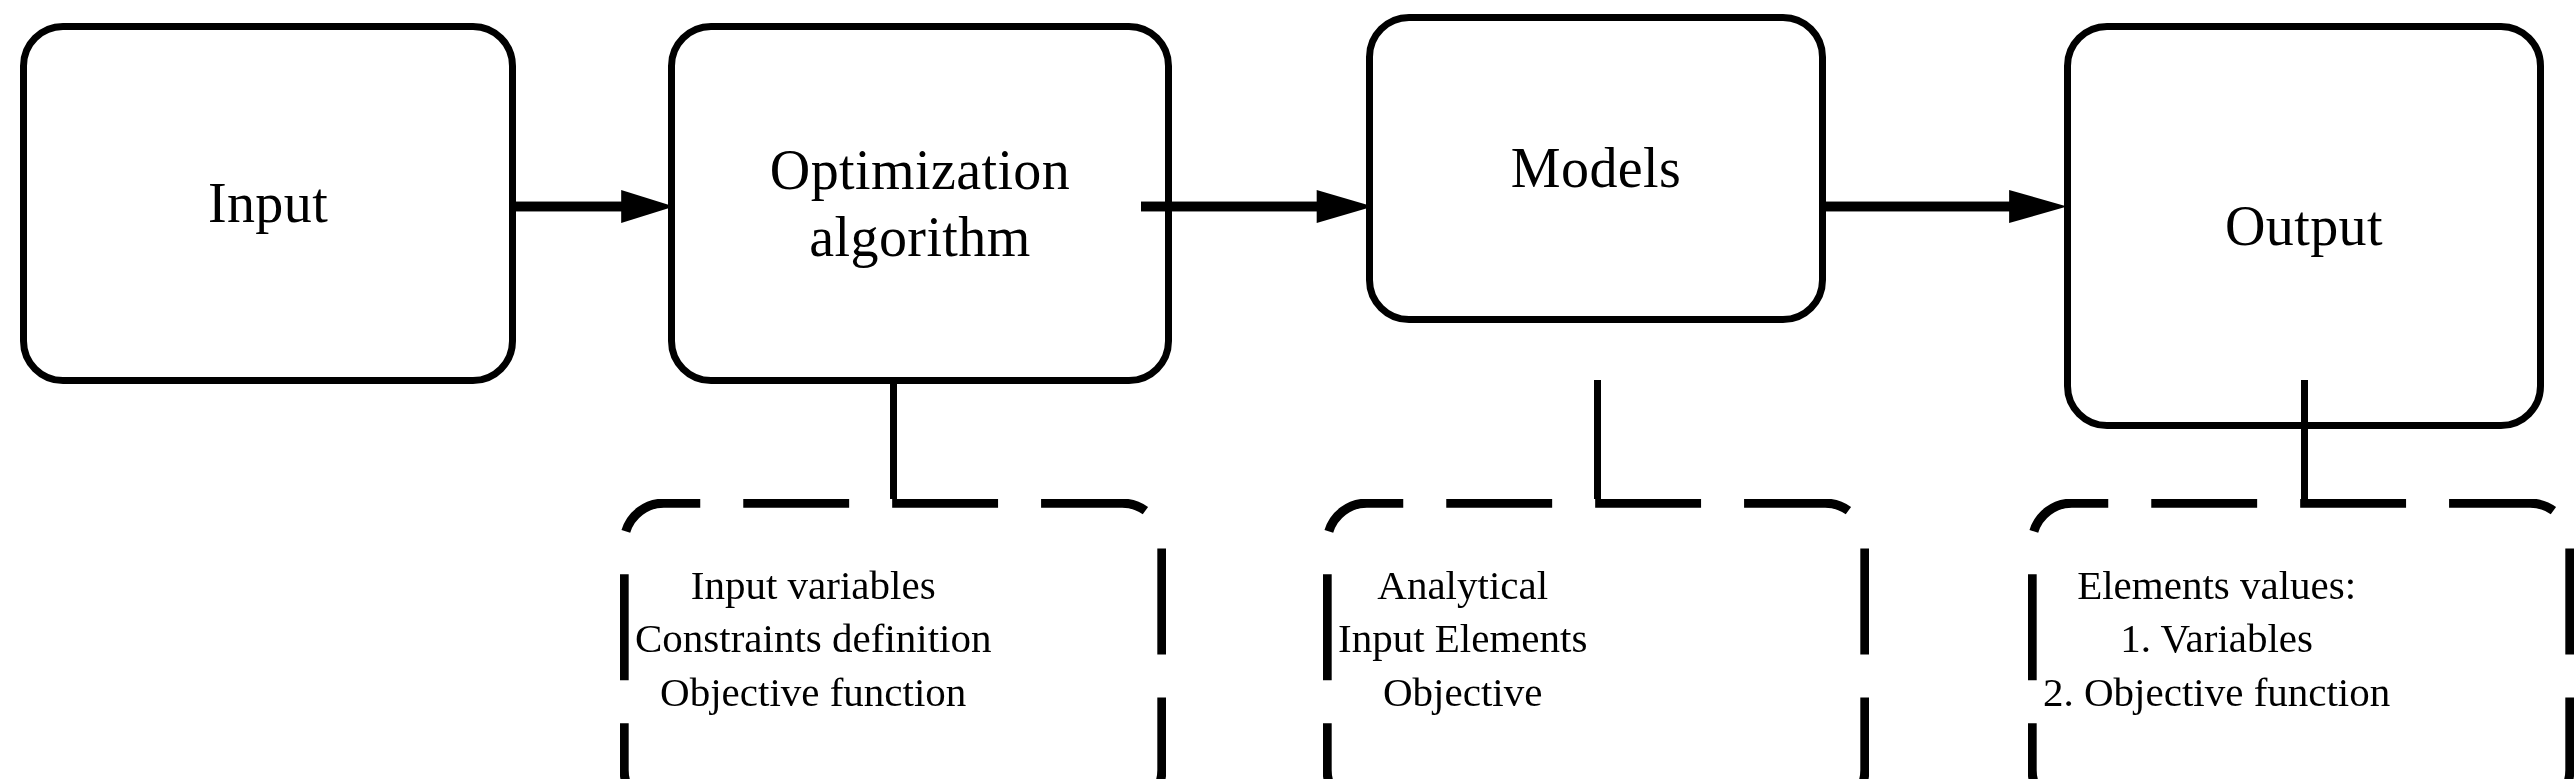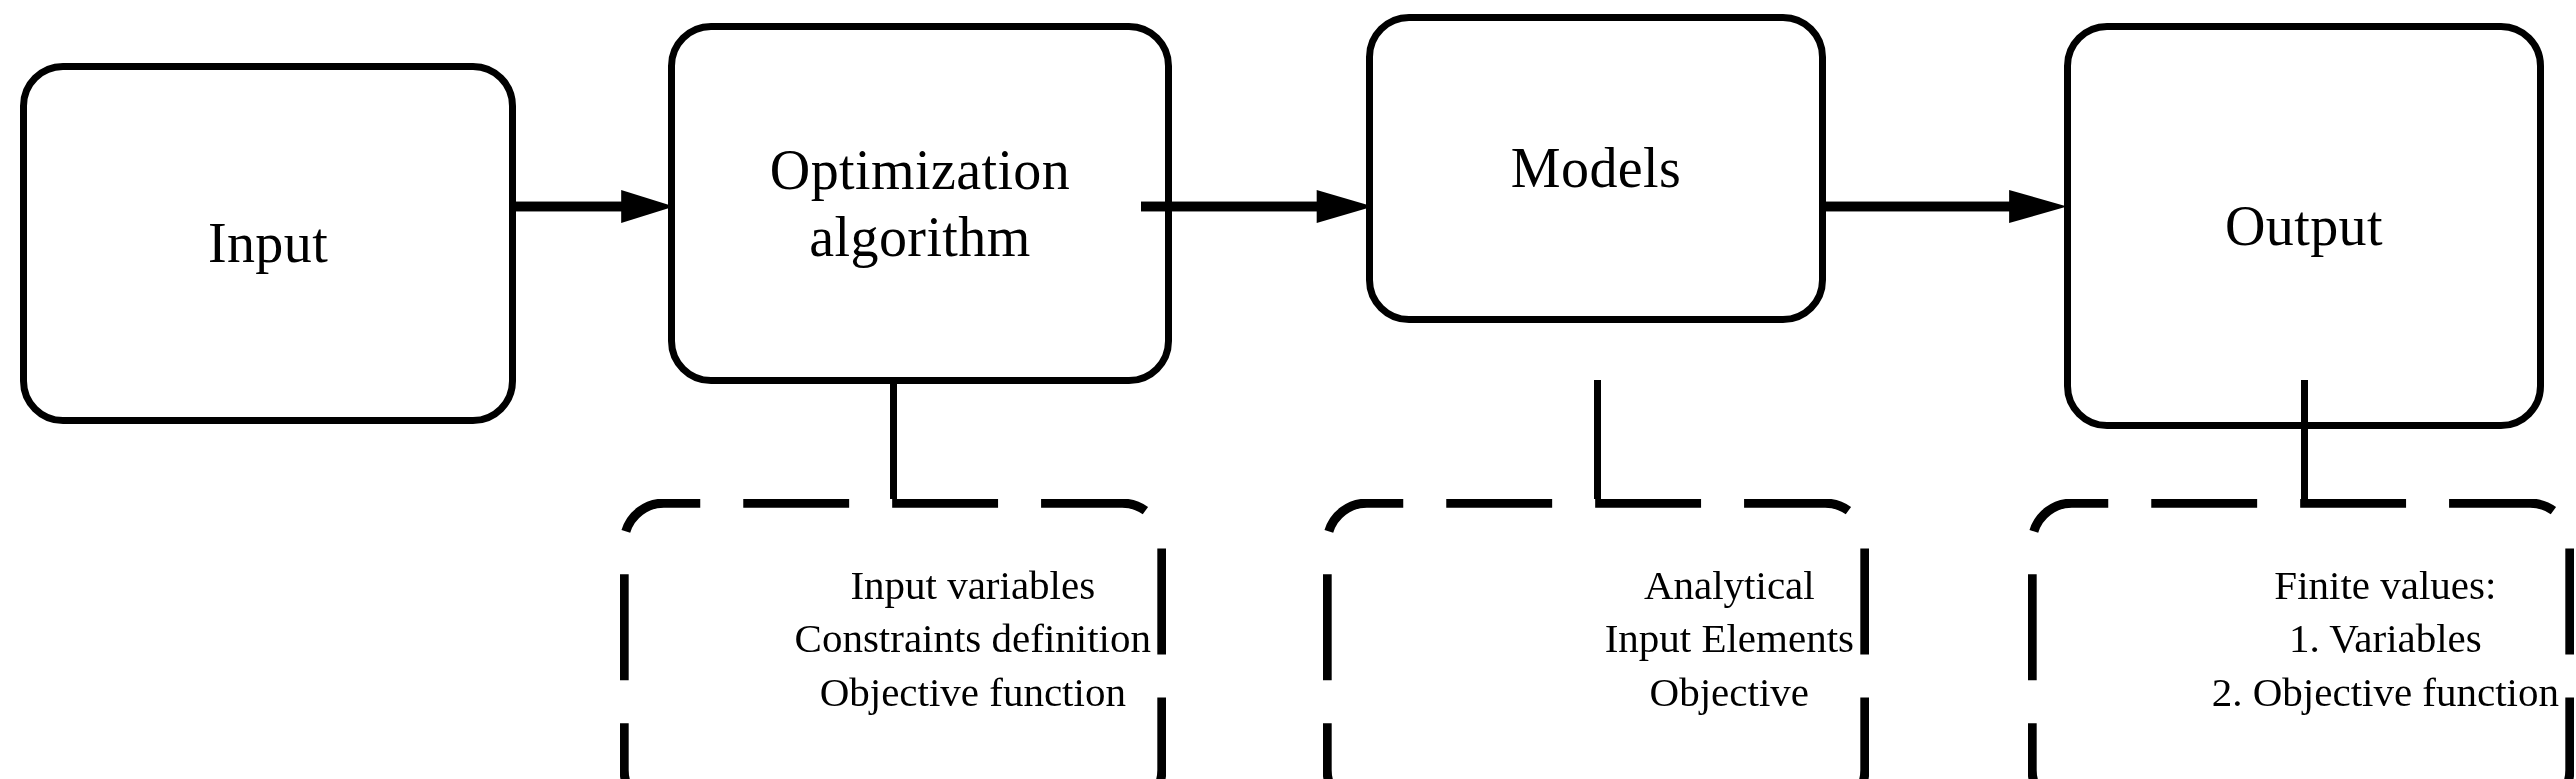--- a/index.html
+++ b/index.html
@@ -50,21 +50,21 @@
     background: #000000;
   }
 
   
   .detail {
     position: absolute;
     box-sizing: border-box;
     background: #ffffff;
     display: flex;
     align-items: center;
-    justify-content: flex-end;
+    justify-content: flex-start;
   }
   .detail .dash-frame {
     position: absolute;
     inset: 0;
     pointer-events: none;
   }
   .detail .dash-frame svg { display: block; width: 100%; height: 100%; }
   .detail-lines {
     position: relative;
     text-align: center;
@@ -74,21 +74,21 @@
     padding: 0 15px;
     z-index: 2;
   }
   .detail-lines div { white-space: nowrap; }
 </style>
 </head>
 <body>
 
 <div id="canvas">
 
-  <div class="node" style="left:20px; top:23px; width:496px; height:361px;margin-top:40px;">
+  <div class="node" style="left:20px; top:23px; width:496px; height:361px;">
     <div class="node-label">
       <div>Input</div>
     </div>
   </div>
 
   <div class="node" style="left:668px; top:23px; width:504px; height:361px;align-items:center;">
     <div class="node-label">
       <div>Optimization</div>
       <div>algorithm</div>
     </div>
@@ -157,20 +157,20 @@
     </div>
   </div>
 
   <div class="detail" style="left:2028px; top:499px; width:546px; height:280px;">
     <div class="dash-frame">
       <svg viewBox="0 0 660 338" preserveAspectRatio="none">
         <rect x="5" y="5" width="650" height="370" rx="48" ry="48" fill="none" stroke="#000000" stroke-width="11" stroke-dasharray="128 52" stroke-dashoffset="-96"></rect>
       </svg>
     </div>
     <div class="detail-lines">
-      <div>Finite values:</div>
+      <div>Elements values:</div>
       <div>1. Variables</div>
       <div>2. Objective function</div>
     </div>
   </div>
 
 </div>
 
 
 </body></html>

